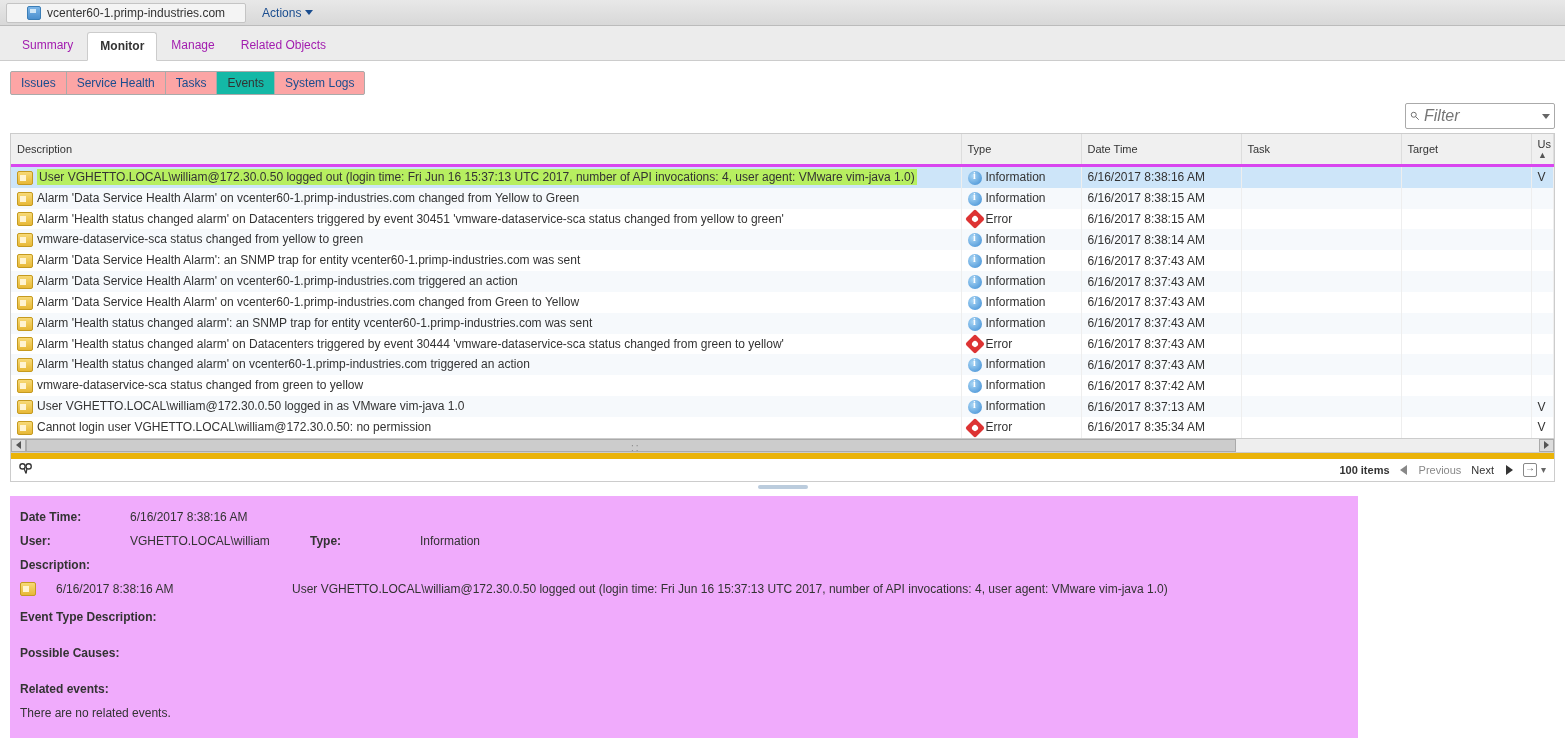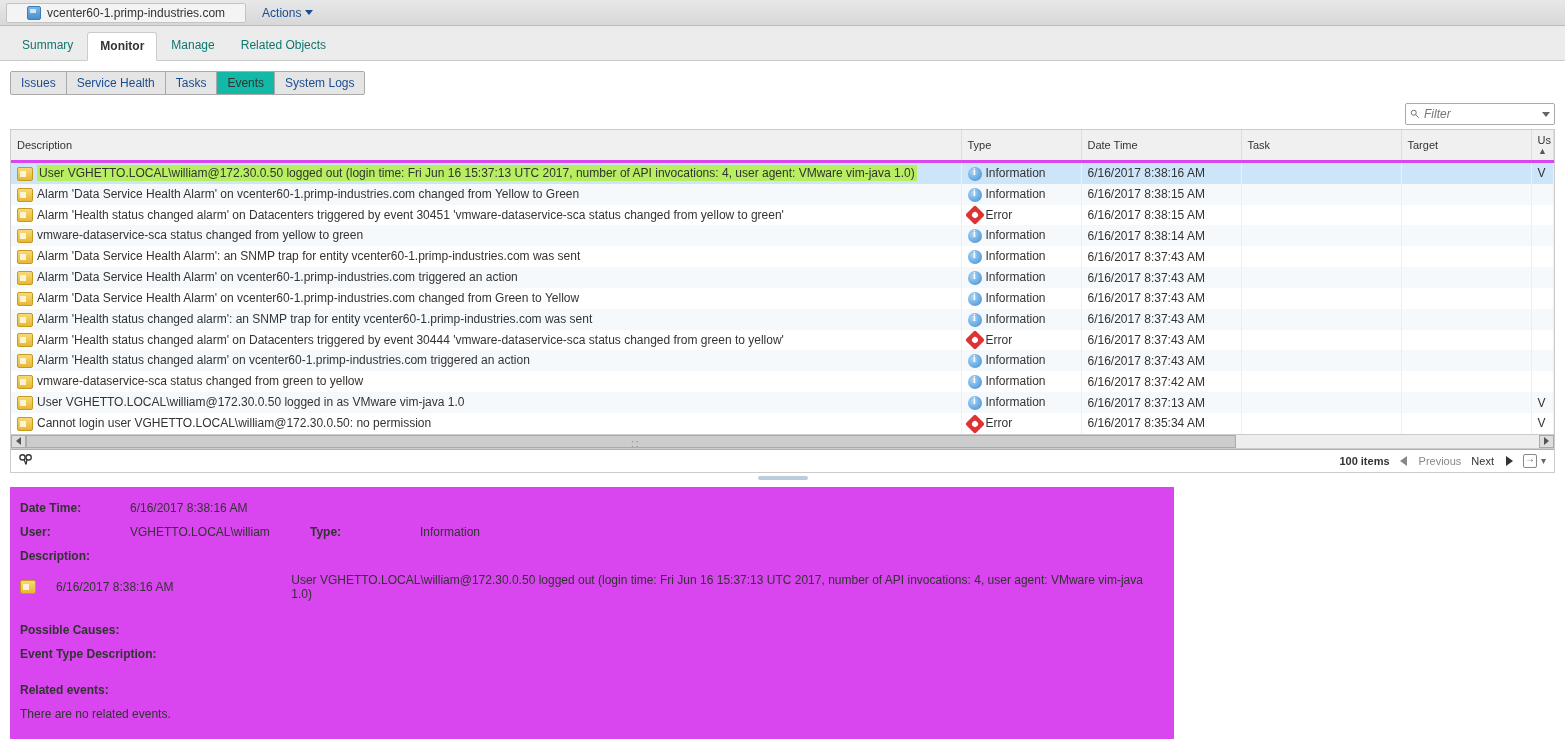--- a/index.html
+++ b/index.html
@@ -45,21 +45,21 @@
   
   .tab-strip {
     background: #ececec;
     border-bottom: 1px solid #ccc;
     display: flex;
     padding: 6px 10px 0 10px;
     gap: 2px;
   }
   .tab {
     padding: 6px 12px 8px 12px;
-    color: #0f766e;
+    color: #a21caf;
     cursor: pointer;
   }
   .tab.active {
     background: #fff;
     border: 1px solid #ccc;
     border-bottom: 1px solid #fff;
     border-radius: 3px 3px 0 0;
     color: #333;
     font-weight: bold;
     padding-bottom: 7px;
@@ -70,36 +70,36 @@
     display: flex;
     padding: 10px 10px 8px 10px;
     gap: 0;
   }
   .subtab {
     padding: 4px 10px;
     border: 1px solid #aaa;
     margin-left: -1px;
     cursor: pointer;
     color: #1a4d8f;
-    background:#e5e5e5;
+    background:#fca5a5;
   }
   .subtab:first-child { margin-left:0; border-radius:2px 0 0 2px; }
   .subtab:last-child { border-radius:0 2px 2px 0; }
   .subtab.active { background: #14b8a6; color:#333; }
   
   .filter-row {
     display:flex; justify-content:flex-end; padding: 0 10px 4px 10px;
   }
   .filter-box {
     display:flex; align-items:center;
     border:1px solid #aaa; border-radius:2px;
     background:#fff; padding:1px 4px; width:150px;
   }
   .filter-box svg { width:12px;height:12px; color:#666; }
-  .filter-input { border:none; outline:none; font-size:12px; width:100%; padding:2px 4px; color:#666; font-style:italic; }
+  .filter-input { border:none; outline:none; font-size:16px; width:100%; padding:2px 4px; color:#666; font-style:italic; }
   .filter-caret { width:0;height:0;border-left:4px solid transparent;border-right:4px solid transparent;border-top:5px solid #666; margin-left:4px; }
   
   .grid-wrap { margin:0 10px; border:1px solid #ccc; }
   .grid { width:100%; border-collapse:collapse; table-layout:fixed; }
   .grid th {
     background:#f0f0f0;
     border-right:1px solid #ddd;
     border-bottom:3px solid #d946ef;
     text-align:left;
     font-weight:normal;
@@ -125,21 +125,21 @@
   
   .type-icon { width:14px;height:14px;display:inline-block;vertical-align:middle;margin-right:4px;border-radius:7px;}
   .type-info{ background:radial-gradient(circle at 35% 35%,#a9d6f5,#3c8bd3); position:relative;}
   .type-info::after{content:"i";position:absolute;left:0;right:0;top:-1px;color:#fff;font-weight:bold;font-size:10px;text-align:center;font-family:Georgia,serif;}
   .type-error{ width:14px;height:14px;display:inline-block;vertical-align:middle;margin-right:4px;
     background:#d33; transform:rotate(45deg); border-radius:2px; position:relative;}
   .type-error::after{content:"";position:absolute;inset:4px;background:#fff;border-radius:50%;}
   
   .grid-footer {
     display:flex; align-items:center; justify-content:space-between;
-    border-top:1px solid #eab308;
+    border-top:6px solid #eab308;
     padding:3px 8px;
     font-size:11px;
     background:#fff;
   }
   .footer-left svg { width:14px;height:14px; }
   .footer-right { display:flex; align-items:center; gap:10px; }
   .pager { color:#888; display:flex; align-items:center; gap:12px; }
   .pager .tri-l, .pager .tri-r { width:0;height:0;border-top:5px solid transparent;border-bottom:5px solid transparent; }
   .pager .tri-l { border-right:7px solid #888; }
   .pager .tri-r { border-left:7px solid #333; }
@@ -155,23 +155,23 @@
   .scroll-left{left:0;} .scroll-right{right:0;}
   .scroll-left::after{content:"";width:0;height:0;border-top:4px solid transparent;border-bottom:4px solid transparent;border-right:5px solid #555;}
   .scroll-right::after{content:"";width:0;height:0;border-top:4px solid transparent;border-bottom:4px solid transparent;border-left:5px solid #555;}
   .grip{position:absolute;left:50%;top:2px;color:#888;font-size:10px;letter-spacing:2px;}
   
   .splitter { height:10px; display:flex;align-items:center;justify-content:center; }
   .splitter-handle{ width:50px;height:4px;background:#bcd; border-radius:2px;}
   
   .detail-panel {
     margin:4px 10px 10px 10px;
-    background:#d946ef;
+    background:#f0abfc;
     padding:14px 10px 18px 10px;
-    width:1164px;
+    width:1348px;
     max-width:100%;
   }
   .detail-row{ display:flex; gap:20px; margin-bottom:10px; }
   .detail-label{ font-weight:bold; width:90px; }
   .detail-wide-label{ font-weight:bold; margin-bottom:10px;}
   .detail-desc-row{ display:flex; gap:16px; align-items:center; margin:6px 0 14px 0;}
   .detail-desc-row .row-icon{ flex-shrink:0;}
   
   .hdr-sort{ float:right; font-size:9px; color:#555;}
 </style>
@@ -388,17 +388,17 @@
     <span style="width:160px">VGHETTO.LOCAL\william</span>
     <span class="detail-label" style="width:50px">Type:</span>
     <span style="margin-left:40px">Information</span>
   </div>
   <div class="detail-wide-label">Description:</div>
   <div class="detail-desc-row">
     <span class="row-icon"></span>
     <span style="width:220px">6/16/2017 8:38:16 AM</span>
     <span>User VGHETTO.LOCAL\william@172.30.0.50 logged out (login time: Fri Jun 16 15:37:13 UTC 2017, number of API invocations: 4, user agent: VMware vim-java 1.0)</span>
   </div>
+  <div class="detail-wide-label" style="margin-top:8px">Event Type Description:</div>
   <div class="detail-wide-label" style="margin-top:22px">Possible Causes:</div>
-  <div class="detail-wide-label" style="margin-top:8px">Event Type Description:</div>
   <div class="detail-wide-label" style="margin-top:22px">Related events:</div>
   <div style="margin-top:10px">There are no related events.</div>
 </div>
 
 </body></html>

